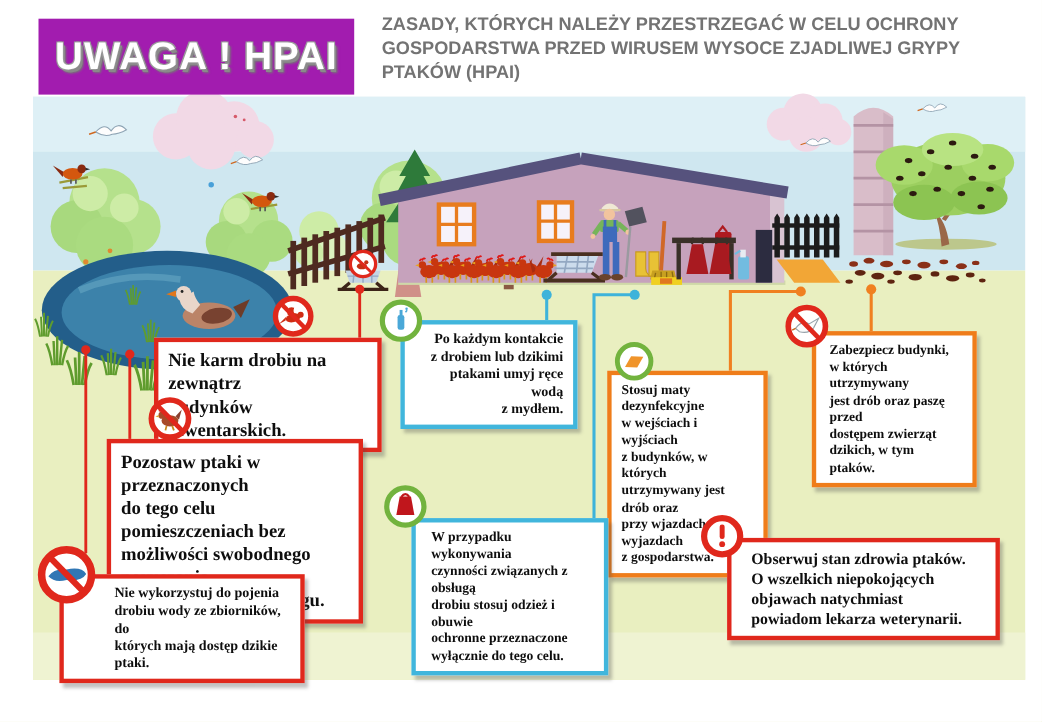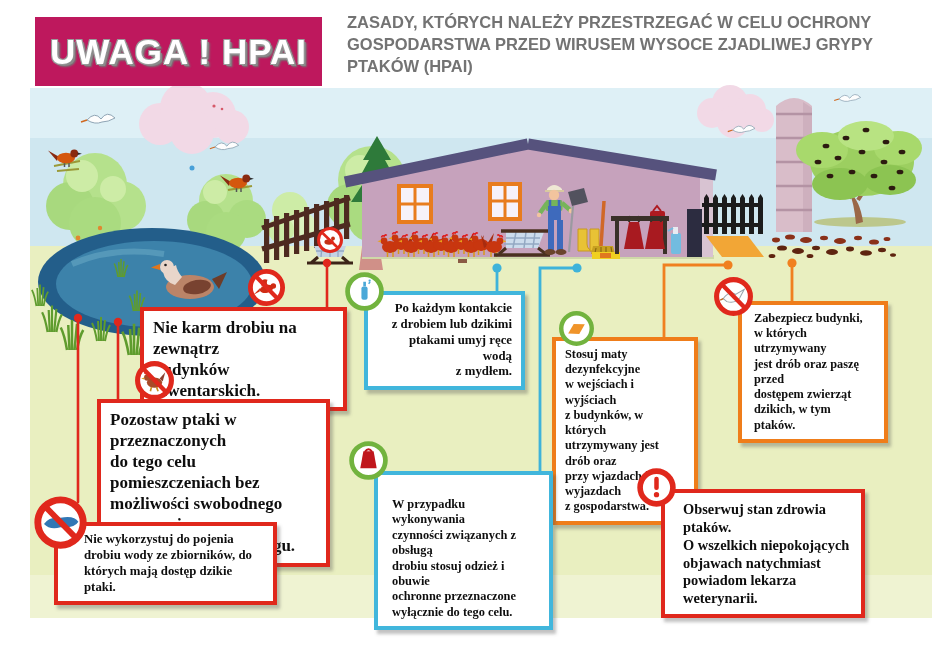--- a/index.html
+++ b/index.html
@@ -1,38 +1,38 @@
 <!DOCTYPE html>
 <html><head>
 <meta charset="utf-8">
 <style>
   html,body{margin:0;padding:0;background:#ffffff;}
   .poster{position:relative;width:947px;height:656px;background:#ffffff;overflow:hidden;
           font-family:"Liberation Serif",serif;}
   .scene{position:absolute;left:0;top:0;z-index:1;}
-  .badge{position:absolute;left:35px;top:17px;width:287px;height:69px;background:#be185d;
+  .badge{position:absolute;left:35px;top:17px;width:287px;height:69px;background:#a21caf;
          display:flex;align-items:center;justify-content:center;z-index:2;}
   .badge span{font-family:"Liberation Sans",sans-serif;font-weight:bold;font-size:35px;color:#ffffff;
          letter-spacing:1px;
          text-shadow:-1px -1px 0 #9a9a9a,1px -1px 0 #9a9a9a,-1px 1px 0 #9a9a9a,2px 2px 0 #8a8a8a,3px 3px 2px #777;}
   .title{position:absolute;left:347px;top:12px;width:590px;z-index:2;
          font-family:"Liberation Sans",sans-serif;font-weight:bold;font-size:16.5px;line-height:1.32;
          color:#737373;white-space:pre-line;}
   .callout{position:absolute;background:#ffffff;border:4px solid #e0281c;box-sizing:border-box;
            box-shadow:3px 4px 3px rgba(80,80,80,.35);z-index:3;}
   .callout.red{border-color:#e0281c;}
   .callout.orange{border-color:#ef7d1a;}
   .callout.blue{border-color:#41b6dc;}
   .callout p{margin:0;padding:6px 9px;font-weight:bold;font-size:17px;line-height:1.24;color:#0e0e0e;
              white-space:pre-line;}
-  .c3 p{padding-left:26px;font-size:12.8px;}
+  .c3 p{padding-left:26px;font-size:12.8px;margin-left:20px;}
   .c4 p{font-size:12.8px;text-align:right;}
   .c5 p{font-size:12.3px;}
   .c6 p{font-size:12.3px;padding-left:12px;}
-  .c7 p{font-size:12.4px;padding-left:14px;margin-top:16px;}
+  .c7 p{font-size:12.4px;padding-left:14px;}
   .c8 p{font-size:14.4px;padding-left:18px;padding-top:8px;}
   .icon-badge{position:absolute;z-index:4;line-height:0;}
 </style>
 </head>
 <body>
 
 <div class="poster">
 
   <svg class="scene" width="947" height="656" viewBox="0 0 947 656">
     <defs>
@@ -410,21 +410,21 @@
 dostępem zwierząt
 dzikich, w tym ptaków.</p>
   </div>
   <div class="callout blue c7" style="left:374px;top:471px;width:179px;">
     <p>W przypadku wykonywania
 czynności związanych z obsługą
 drobiu stosuj odzież i obuwie
 ochronne przeznaczone
 wyłącznie do tego celu.</p>
   </div>
-  <div class="callout red c8" style="left:661px;top:489px;width:204px;">
+  <div class="callout red c8" style="left:661px;top:489px;width:248px;">
     <p>Obserwuj stan zdrowia ptaków.
 O wszelkich niepokojących
 objawach natychmiast
 powiadom lekarza weterynarii.</p>
   </div>
 
   <div class="icon-badge" style="left:247px;top:268px;">
     <svg width="39" height="39" viewBox="0 0 40 40">
       <circle cx="20" cy="20" r="16.5" fill="#fff" stroke="#e0281c" stroke-width="5"></circle>
       <path d="M15,19 Q13,10 21,12 Q19,17 23,18 Z" fill="#d02c14"></path>

